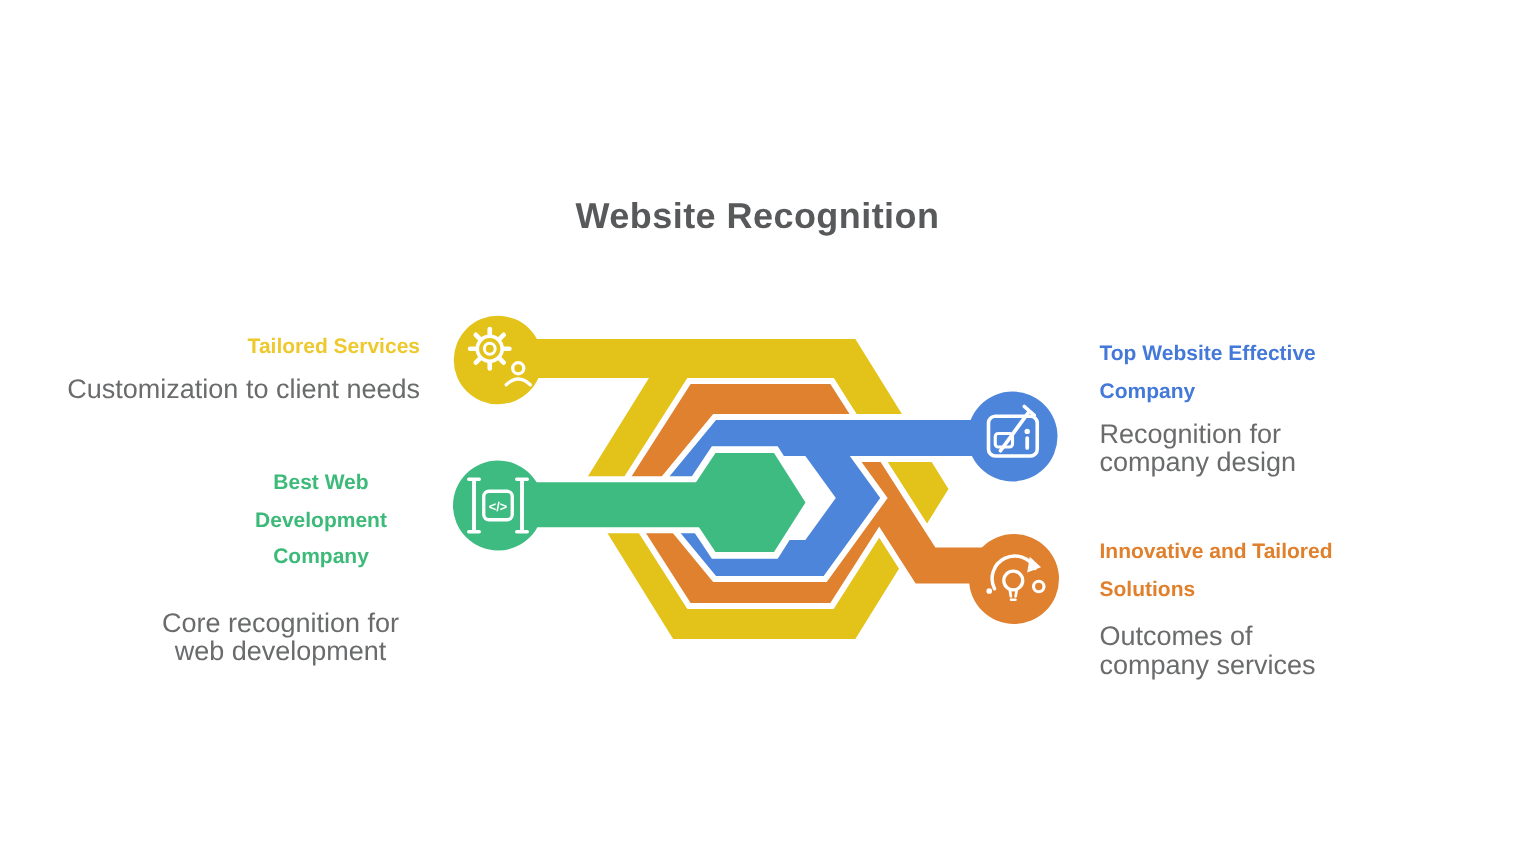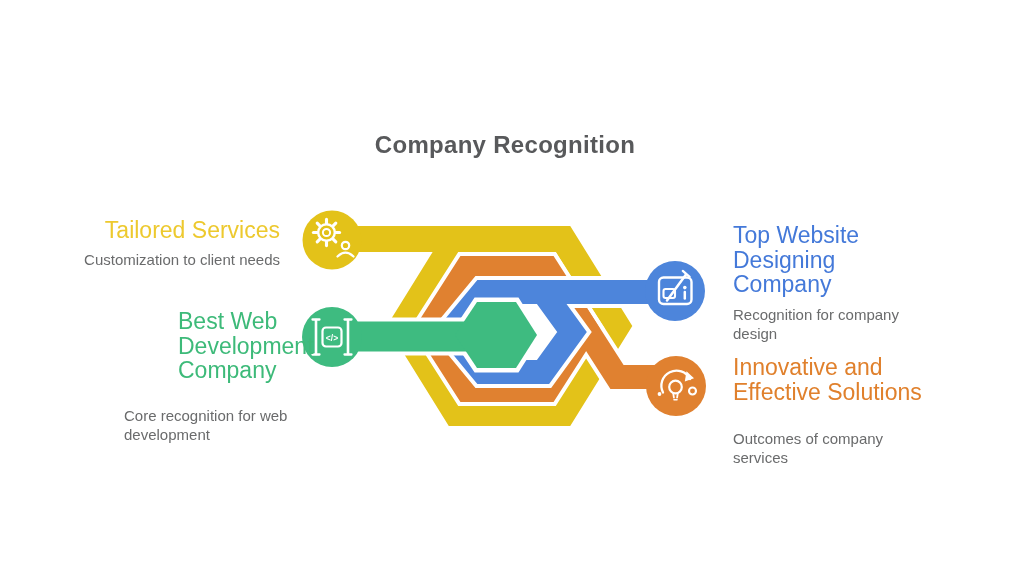--- a/index.html
+++ b/index.html
@@ -6,54 +6,54 @@
   #canvas{
     position:relative;width:1024px;height:576px;overflow:hidden;background:#ffffff;
     font-family:"Liberation Sans",sans-serif;
   }
   #figure{position:absolute;left:0;top:0;width:1024px;height:576px;}
   #title{
     position:absolute;top:131px;left:0;width:1010px;text-align:center;
     font-size:24px;font-weight:bold;color:var(--color-title_text);letter-spacing:.3px;
   }
   .callout{position:absolute;}
-  .callout .heading{font-weight:normal;font-size:23px;line-height:24.5px;}
-  .callout .desc{font-size:15px;line-height:19px;color:var(--color-body_text);}
+  .callout .heading{font-weight:bold;font-size:14px;line-height:24.5px;}
+  .callout .desc{font-size:18px;line-height:19px;color:var(--color-body_text);}
   #c1{top:218px;right:744px;width:250px;text-align:right;}
   #c1 .heading{color:var(--color-yellow_text);}
   #c1 .desc{margin-top:7px;}
-  #c2{top:309px;right:714px;width:250px;text-align:left;}
+  #c2{top:309px;right:744px;width:250px;text-align:center;}
   #c2 .heading{color:var(--color-green_text);width:132px;margin-left:auto;}
   #c2 .desc{width:186px;margin-left:auto;margin-top:23px;}
   #c3{top:223px;left:733px;width:210px;}
   #c3 .heading{color:var(--color-blue_text);width:196px;}
   #c3 .desc{width:176px;margin-top:8px;}
   #c4{top:355px;left:733px;width:212px;}
   #c4 .heading{color:var(--color-orange_text);width:206px;}
-  #c4 .desc{width:170px;margin-top:25px;}
+  #c4 .desc{width:170px;margin-top:11px;}
 
   .casing{stroke:#ffffff;fill:none;}
   .casing-fill{fill:#ffffff;}
   .st-yellow{stroke:var(--color-yellow);fill:none;}
   .fl-yellow{fill:var(--color-yellow);}
   .st-orange{stroke:var(--color-orange);fill:none;}
   .fl-orange{fill:var(--color-orange);}
   .st-blue{stroke:var(--color-blue);fill:none;}
   .fl-blue{fill:var(--color-blue);}
   .st-green{stroke:var(--color-green);fill:none;}
   .fl-green{fill:var(--color-green);}
   .icon{stroke:#ffffff;fill:none;stroke-linecap:round;stroke-linejoin:round;}
   .icon-text{fill:#ffffff;stroke:none;font-family:"Liberation Sans",sans-serif;font-weight:bold;}
 </style>
 </head>
 <body>
 
 <div id="canvas">
 
-  <div id="title">Company Recognition</div>
+  <div id="title">Website Recognition</div>
 
   <svg id="figure" viewBox="0 0 1024 576" xmlns="http://www.w3.org/2000/svg">
 
     <g>
       <path class="casing" stroke-width="34" d="M402 326 L456 239 L563 239 L617 326 L563 413 L456 413 Z"></path>
       <path class="casing" stroke-width="34" d="M332 239 H505"></path>
       <circle class="casing-fill" cx="332" cy="240" r="33.5"></circle>
       <path class="st-yellow" stroke-width="26" d="M402 326 L456 239 L563 239 L617 326 L563 413 L456 413 Z"></path>
       <path class="st-yellow" stroke-width="26" d="M332 239 H505"></path>
       <circle class="fl-yellow" cx="332" cy="240" r="29.5"></circle>
@@ -135,22 +135,22 @@
     <div class="heading">Tailored Services</div>
     <div class="desc">Customization to client needs</div>
   </div>
 
   <div class="callout" id="c2">
     <div class="heading">Best Web Development Company</div>
     <div class="desc">Core recognition for web development</div>
   </div>
 
   <div class="callout" id="c3">
-    <div class="heading">Top Website Designing Company</div>
+    <div class="heading">Top Website Effective Company</div>
     <div class="desc">Recognition for company design</div>
   </div>
 
   <div class="callout" id="c4">
-    <div class="heading">Innovative and Effective Solutions</div>
+    <div class="heading">Innovative and Tailored Solutions</div>
     <div class="desc">Outcomes of company services</div>
   </div>
 
 </div>
 
 </body></html>

